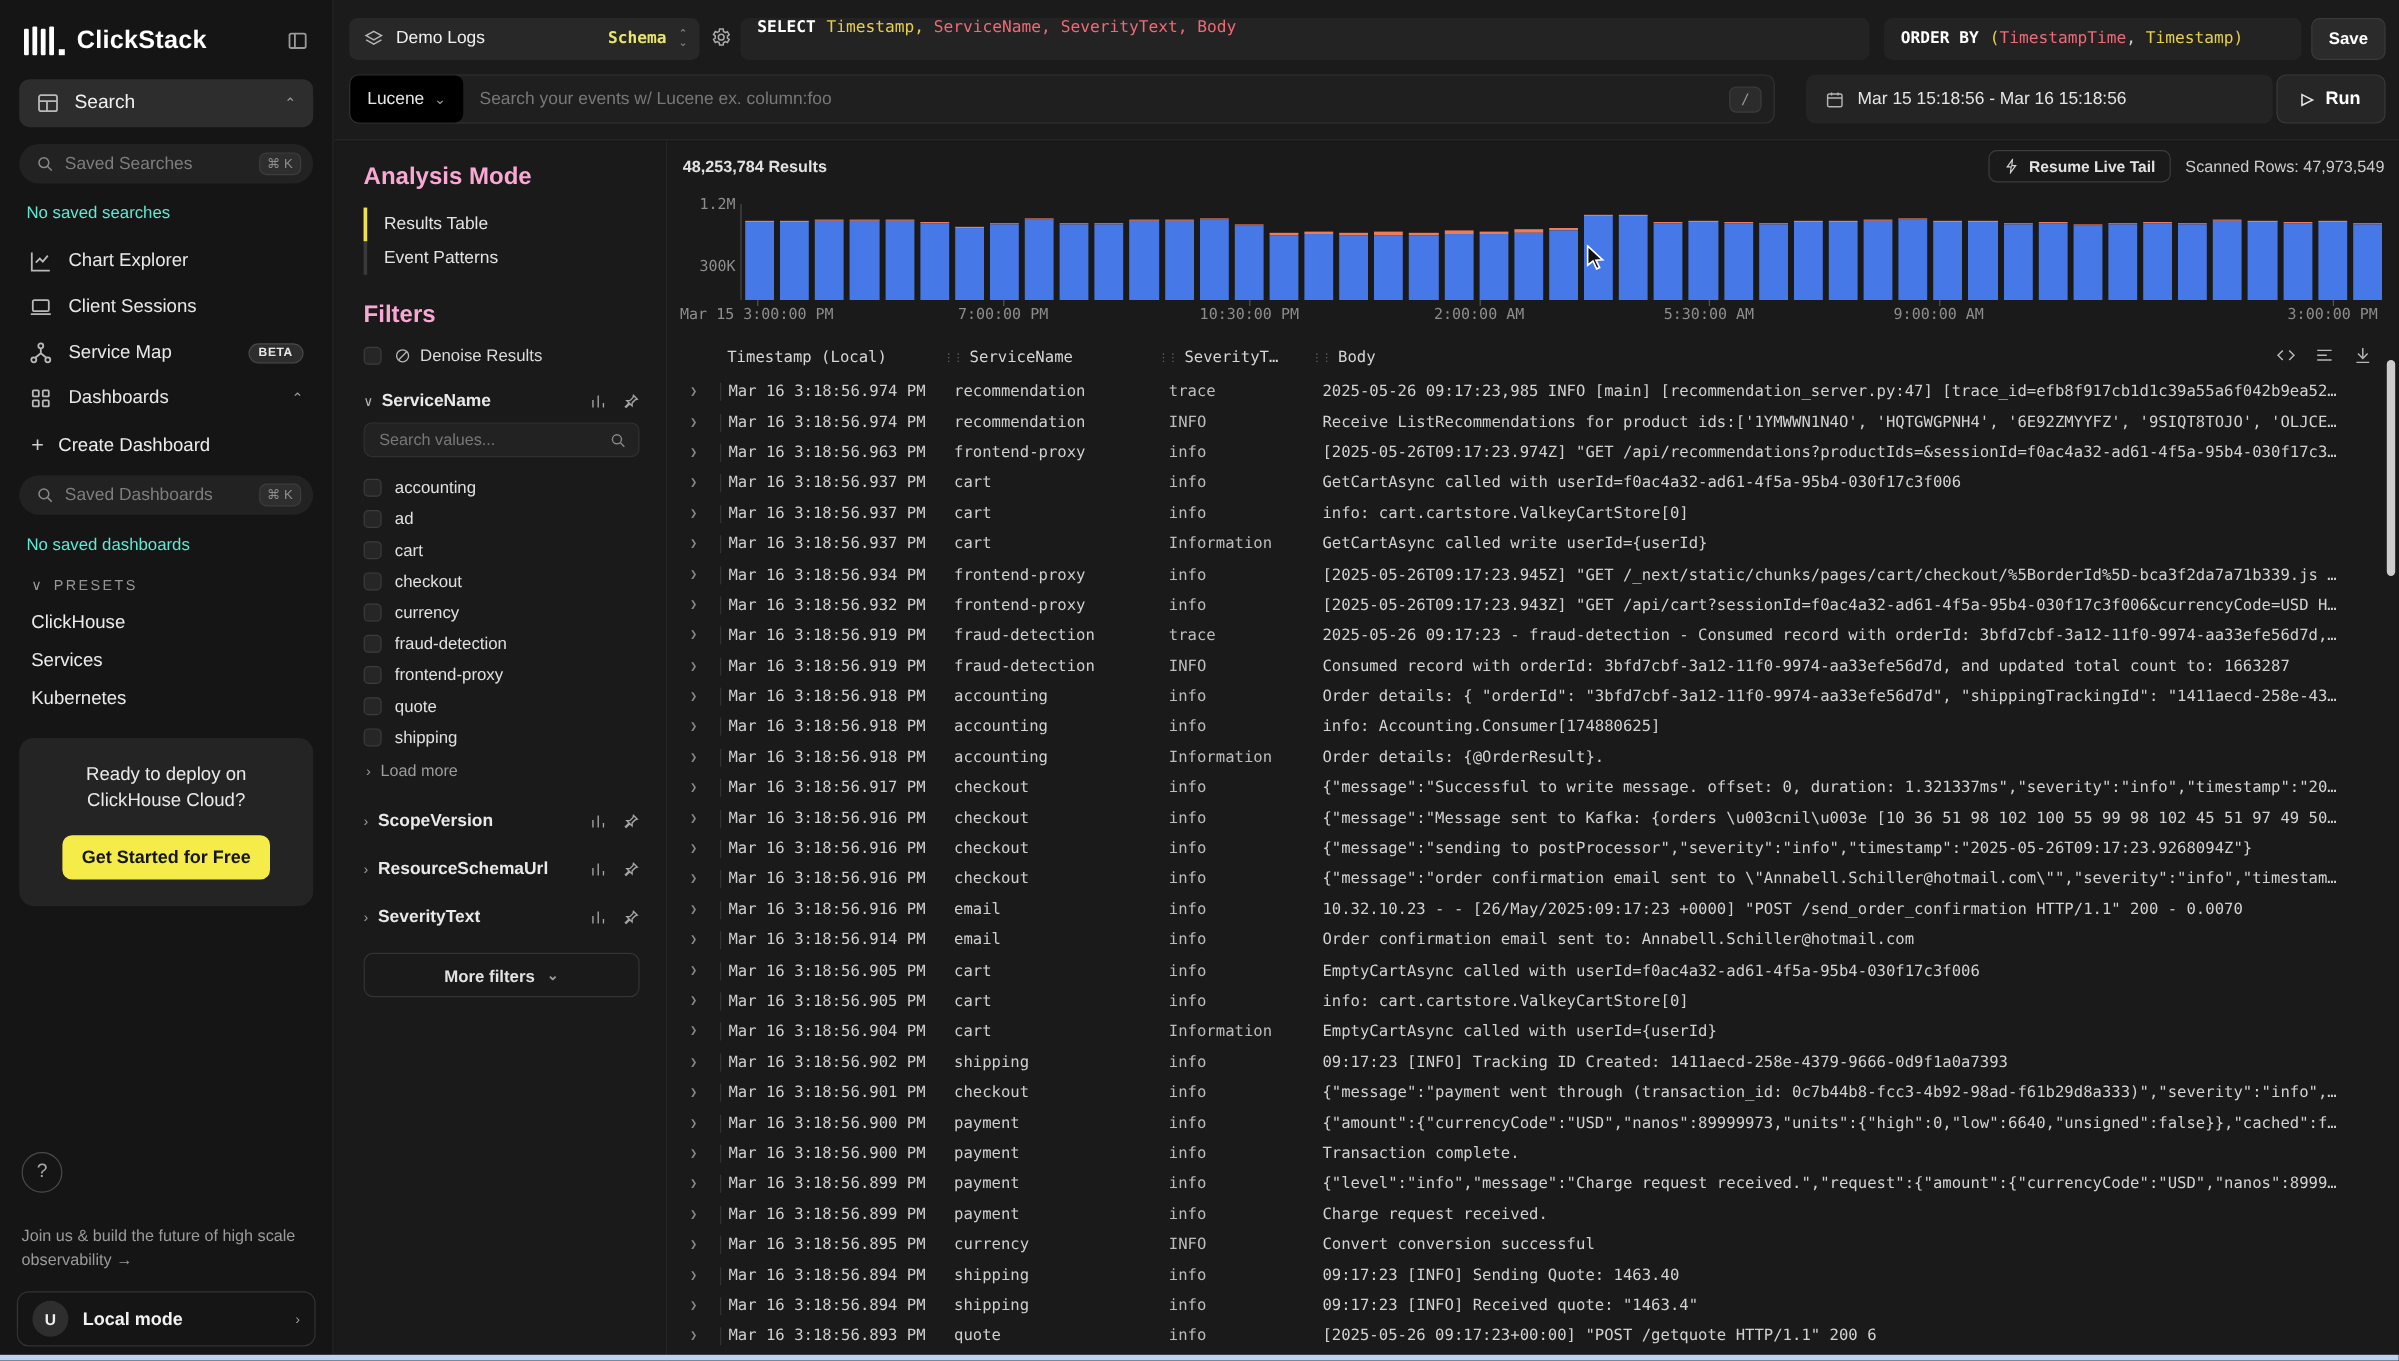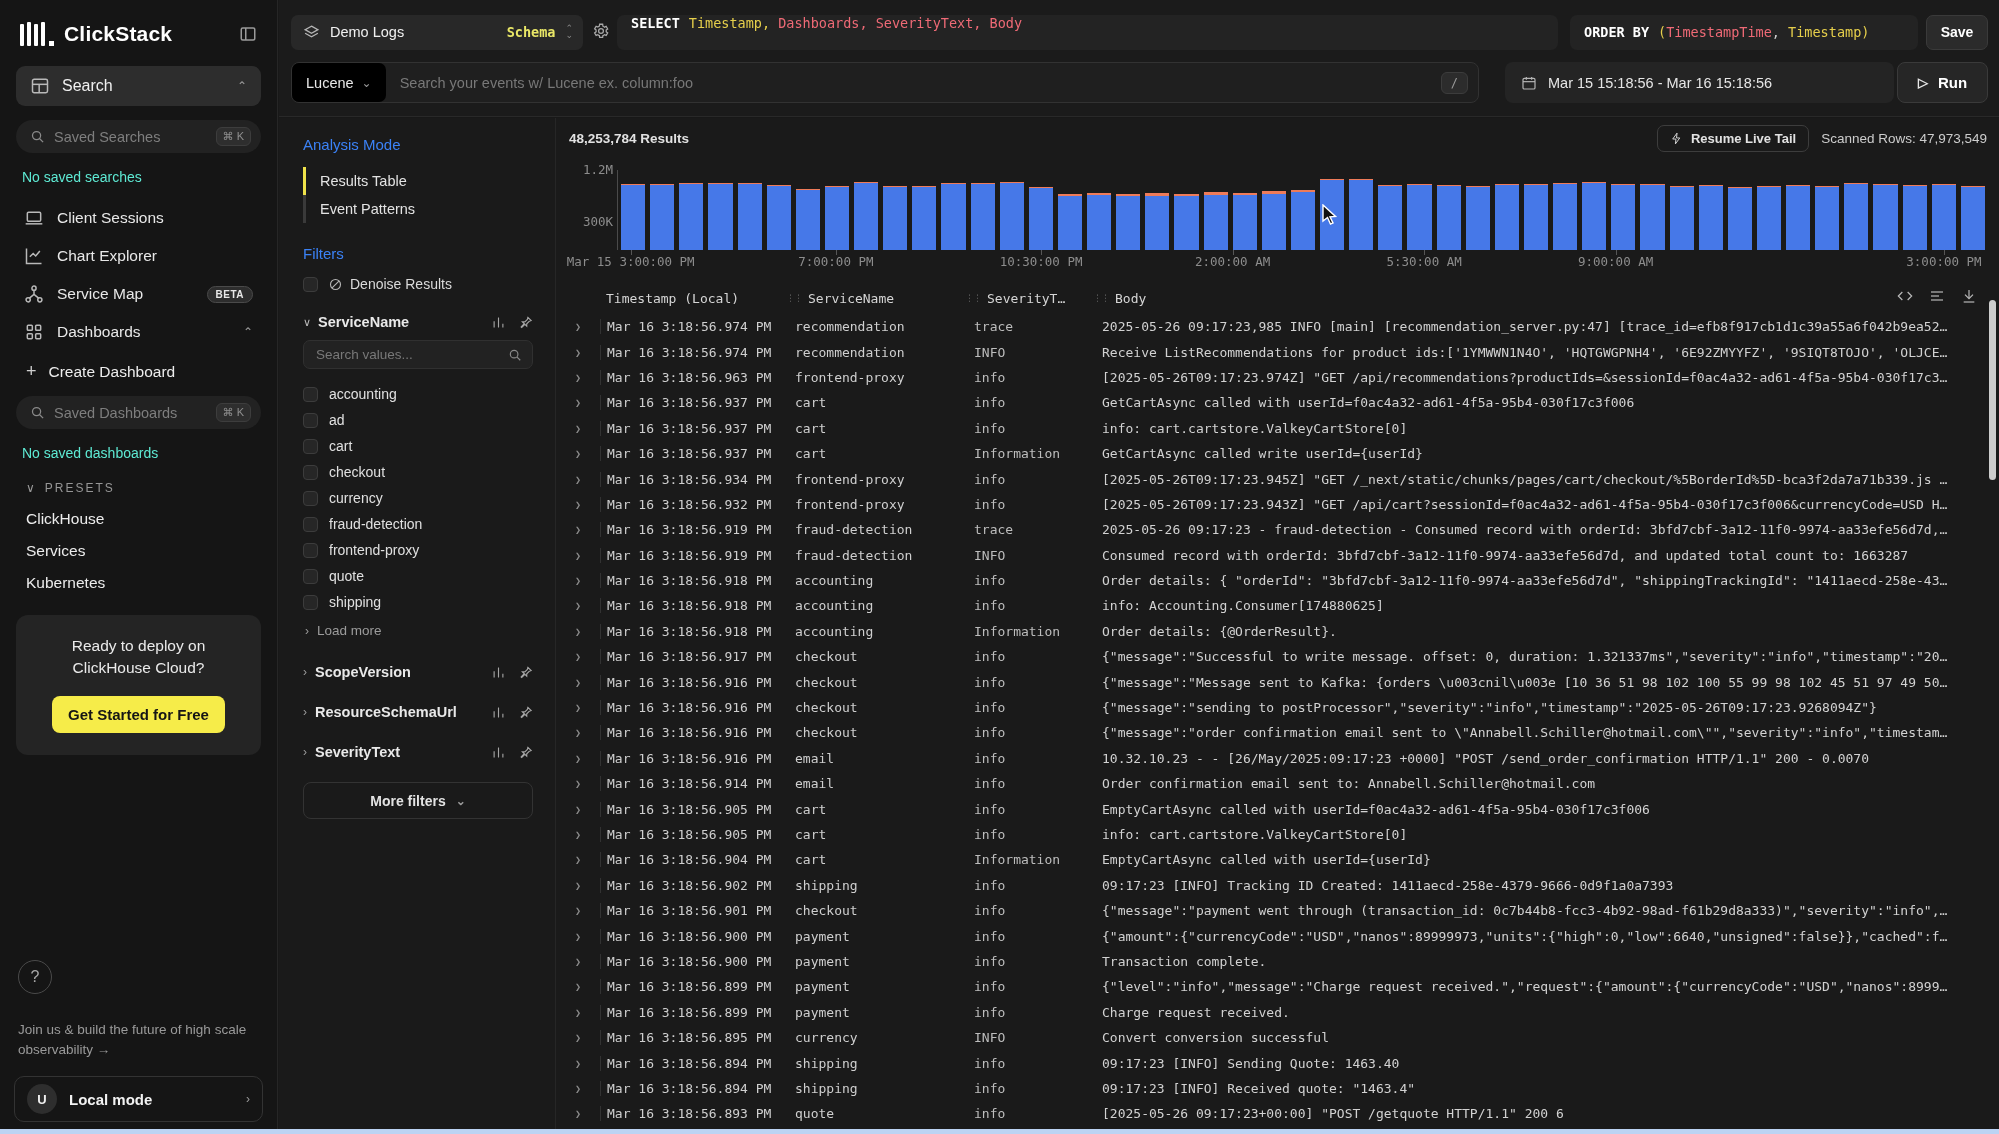--- a/index.html
+++ b/index.html
@@ -62,21 +62,21 @@
   .lucene-seg { background:#000000; border-radius:7px; height:100%; display:flex; align-items:center; gap:8px; padding:0 14px; font-size:14.5px; color:#e8e8e8; cursor:pointer; }
   .search-ph { flex:1; color:#787878; font-size:14.5px; padding-left:14px; }
   .slash-badge { background:#2c2c2c; border:1px solid #3c3c3c; border-radius:6px; color:#9a9a9a; font-size:12px; padding:3px 9px; margin-right:10px; font-family:"DejaVu Sans Mono",monospace; }
   .date-box { position:absolute; left:1226px; width:389px; height:41px; background:#242424; border-radius:8px; display:flex; align-items:center; gap:11px; padding:0 16px; cursor:pointer; }
   .date-box .lbl { font-size:14.5px; color:#e6e6e6; }
   .run-btn { position:absolute; left:1618px; width:91px; height:41px; background:#262626; border:1px solid #3a3a3a; border-radius:8px; display:flex; align-items:center; justify-content:center; gap:10px; color:#fff; font-weight:700; font-size:15px; cursor:pointer; }
   .run-tri { font-size:13px; color:#e8e8e8; }
 
   
   .filter-panel { position:absolute; left:279px; top:118px; width:277px; height:1016px; background:#1a1a1a; border-right:1px solid #262626; padding:18px 22px 0 24px; overflow:hidden; }
-  .fp-heading { font-size:15px; font-weight:400; color:#3b82f6; margin-bottom:14px; }
+  .fp-heading { font-size:20px; font-weight:700; color:#f9a8d4; margin-bottom:14px; }
   .mode-group { border-left:3px solid #3a3a3a; margin-bottom:22px; }
   .mode-item { padding:6px 0 6px 14px; font-size:14.5px; color:#e3e3e3; margin-left:-3px; border-left:3px solid transparent; cursor:pointer; }
   .mode-item.active { border-left-color:#efe24a; }
   .denoise-row { display:flex; align-items:center; gap:10px; margin:4px 0 22px 0; cursor:pointer; }
   .checkbox { width:15px; height:15px; border-radius:4px; background:#262626; border:1px solid #3c3c3c; flex:none; }
   .denoise-lbl { font-size:14px; color:#dadada; display:flex; align-items:center; gap:7px; }
   .facet-hdr { display:flex; align-items:center; gap:7px; margin:4px 0 10px 0; cursor:pointer; }
   .facet-hdr .chv { color:#bdbdbd; font-size:11px; }
   .facet-hdr .name { flex:1; font-size:14.5px; font-weight:700; color:#e9e9e9; }
   .facet-icons { display:flex; gap:12px; color:#a5a5a5; }
@@ -163,31 +163,31 @@
         <circle cx="10.5" cy="10.5" r="6.5"></circle>
         <line x1="15.5" y1="15.5" x2="21" y2="21"></line>
       </svg>
     <span class="ph">Saved Searches</span>
     <span class="kbd">⌘ K</span>
   </div>
   <div class="muted-line">No saved searches</div>
 
   <div class="nav-item">
     <svg class="ic icon20" viewBox="0 0 24 24" fill="none" stroke="currentColor" stroke-width="1.8">
+        <path d="M3 3v18h18"></path>
+        <path d="M7 13l4-4 3 3 5-6"></path>
+      </svg>
+    <span class="lbl">Chart Explorer</span>
+  </div>
+  <div class="nav-item">
+    <svg class="ic icon20" viewBox="0 0 24 24" fill="none" stroke="currentColor" stroke-width="1.8">
         <rect x="4" y="5" width="16" height="11" rx="1.5"></rect>
         <line x1="2" y1="19" x2="22" y2="19"></line>
       </svg>
     <span class="lbl">Client Sessions</span>
-  </div>
-  <div class="nav-item">
-    <svg class="ic icon20" viewBox="0 0 24 24" fill="none" stroke="currentColor" stroke-width="1.8">
-        <path d="M3 3v18h18"></path>
-        <path d="M7 13l4-4 3 3 5-6"></path>
-      </svg>
-    <span class="lbl">Chart Explorer</span>
   </div>
   <div class="nav-item">
     <svg class="ic icon20" viewBox="0 0 24 24" fill="none" stroke="currentColor" stroke-width="1.8">
         <circle cx="12" cy="5" r="2.5"></circle>
         <circle cx="5" cy="19" r="2.5"></circle>
         <circle cx="19" cy="19" r="2.5"></circle>
         <path d="M12 7.5v5M12 12.5l-5.5 4.5M12 12.5l5.5 4.5"></path>
       </svg>
     <span class="lbl">Service Map</span>
     <span class="badge-beta">BETA</span>
@@ -262,21 +262,21 @@
         </span>
     </div>
     <span class="gear-btn">
       <svg class="ic" width="18" height="18" viewBox="0 0 24 24" fill="none" stroke="currentColor" stroke-width="1.7">
           <circle cx="12" cy="12" r="3.2"></circle>
           <path d="M19 12a7 7 0 0 0-.1-1.2l2-1.5-2-3.4-2.3 1a7 7 0 0 0-2-1.2L14.2 3h-4l-.4 2.5a7 7 0 0 0-2 1.2l-2.3-1-2 3.4 2 1.5a7 7 0 0 0 0 2.4l-2 1.5 2 3.4 2.3-1a7 7 0 0 0 2 1.2l.4 2.5h4l.4-2.5a7 7 0 0 0 2-1.2l2.3 1 2-3.4-2-1.5c.07-.4.1-.8.1-1.2z"></path>
         </svg>
     </span>
     <div class="sql-box">
       <span class="sql-kw">SELECT</span>
-      <span id="select-segs"><span class="tok-y">Timestamp, </span><span class="tok-p">Dashboards, </span><span class="tok-p">SeverityText, </span><span class="tok-p">Body</span></span>
+      <span id="select-segs"><span class="tok-y">Timestamp, </span><span class="tok-p">ServiceName, </span><span class="tok-p">SeverityText, </span><span class="tok-p">Body</span></span>
     </div>
     <div class="orderby-box">
       <span class="sql-kw">ORDER BY</span>
       <span id="orderby-segs"><span class="tok-y">(</span><span class="tok-p">TimestampTime</span><span class="tok-w">, </span><span class="tok-y">Timestamp</span><span class="tok-y">)</span></span>
     </div>
     <div class="save-btn">Save</div>
   </div>
 
   <div class="tb-row2">
     <div class="search-wrap">

